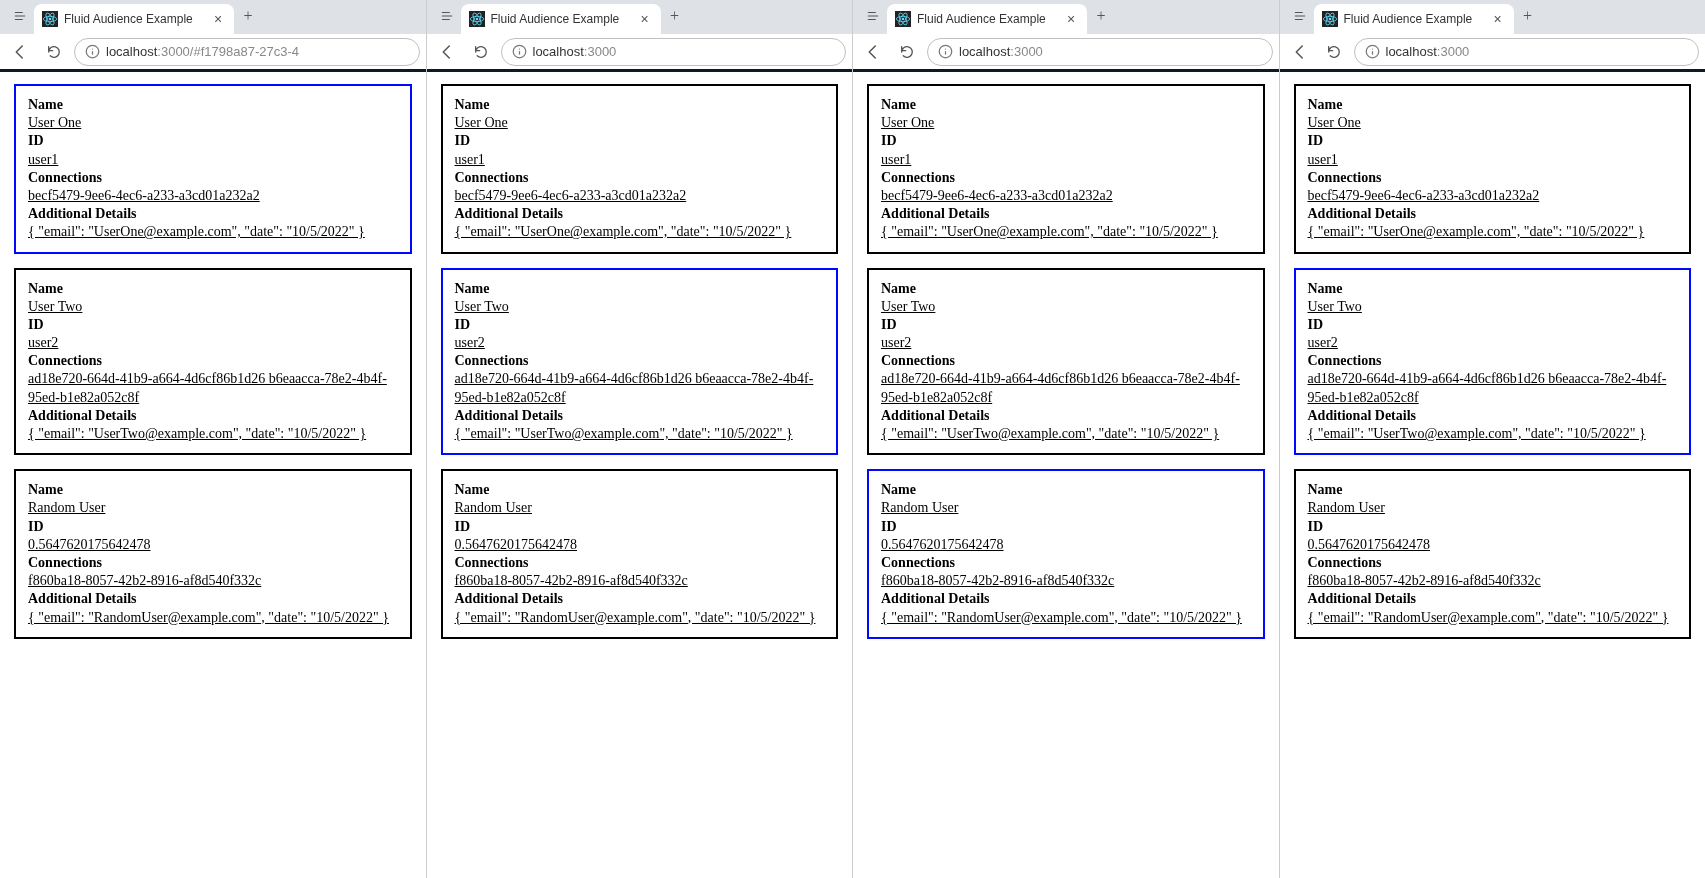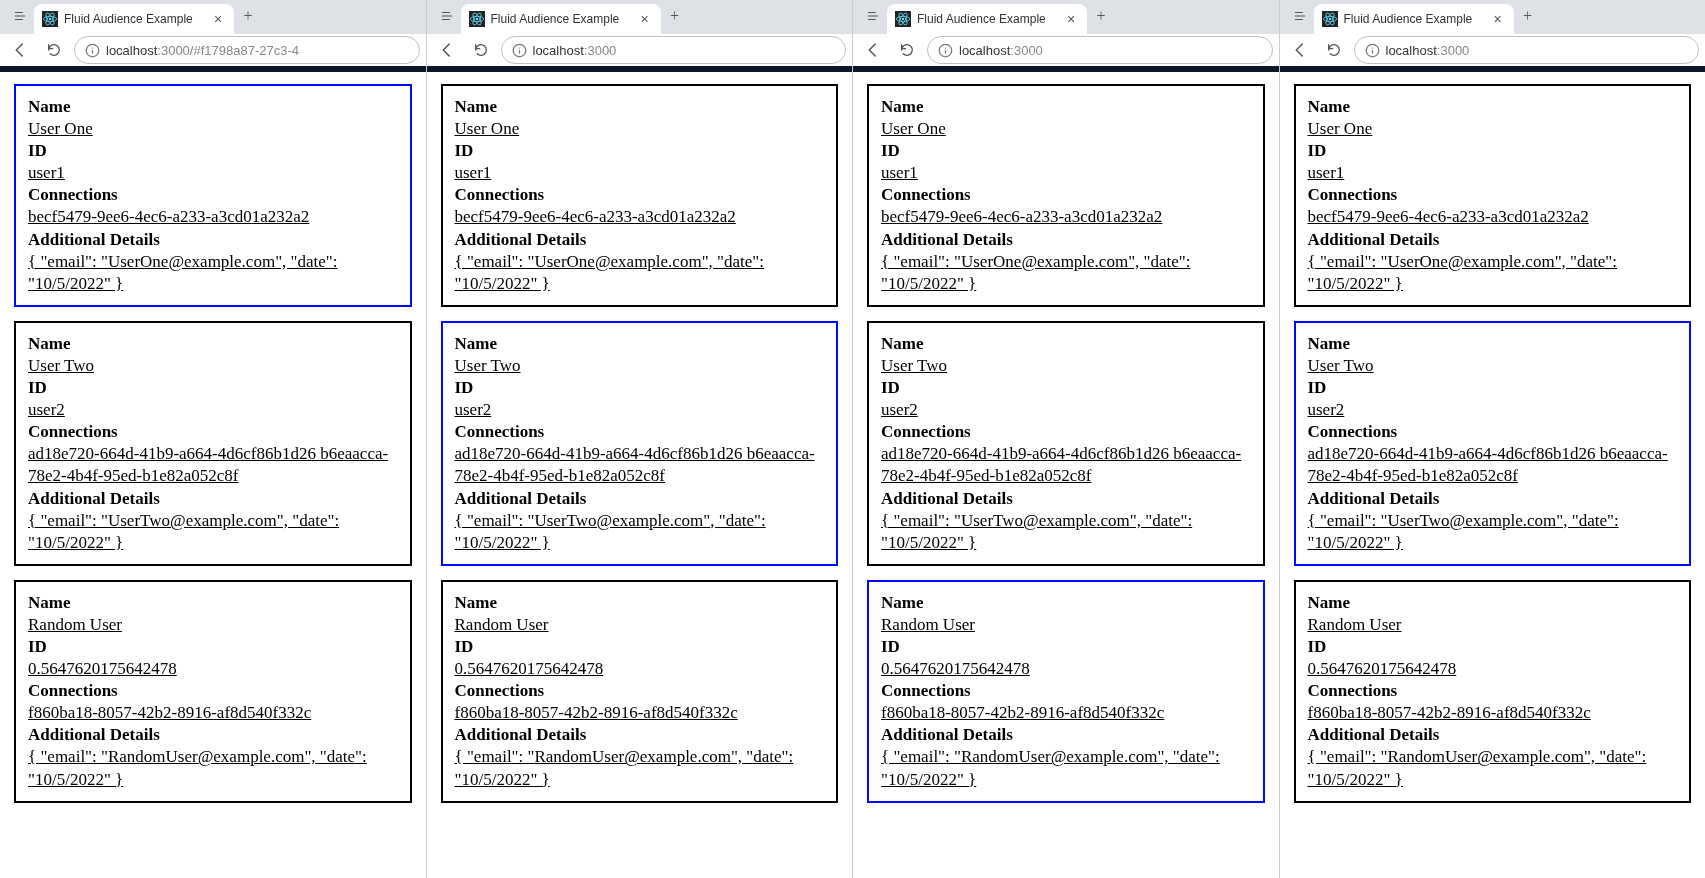--- a/index.html
+++ b/index.html
@@ -76,21 +76,21 @@
       height: 28px;
       display: flex;
       align-items: center;
       justify-content: center;
       font-size: 16px;
       color: #555;
       margin-bottom: 2px;
     }
     .toolbar {
       background: #ffffff;
-      border-bottom: 6px solid #0f172a;
+      border-bottom: 3px solid #0f172a;
       height: 38px;
       display: flex;
       align-items: center;
       padding: 0 6px;
       gap: 6px;
       font-family: "Segoe UI", Arial, sans-serif;
     }
     .nav-btn {
       width: 28px;
       height: 28px;
@@ -120,21 +120,21 @@
     .address-host { color: #333; }
     .content {
       flex: 1;
       padding: 12px 14px;
       overflow: hidden;
     }
     .card {
       border: 2px solid #000000;
       padding: 10px 12px;
       margin-bottom: 14px;
-      font-size: 17px;
+      font-size: 14px;
       line-height: 1.3;
     }
     .card.active { border-color: #0008ff; }
     .card .label { font-weight: bold; }
     .card .value { word-wrap: break-word; text-decoration: underline; }
     svg { display: block; }
   </style>
 </head>
 <body>
 

